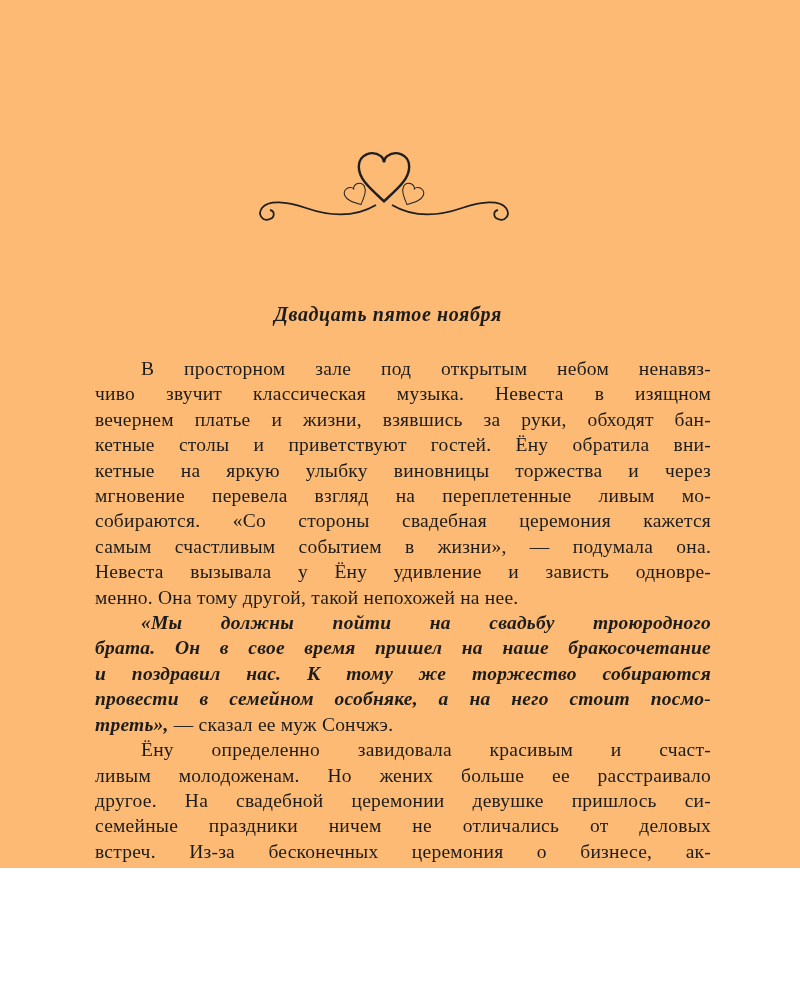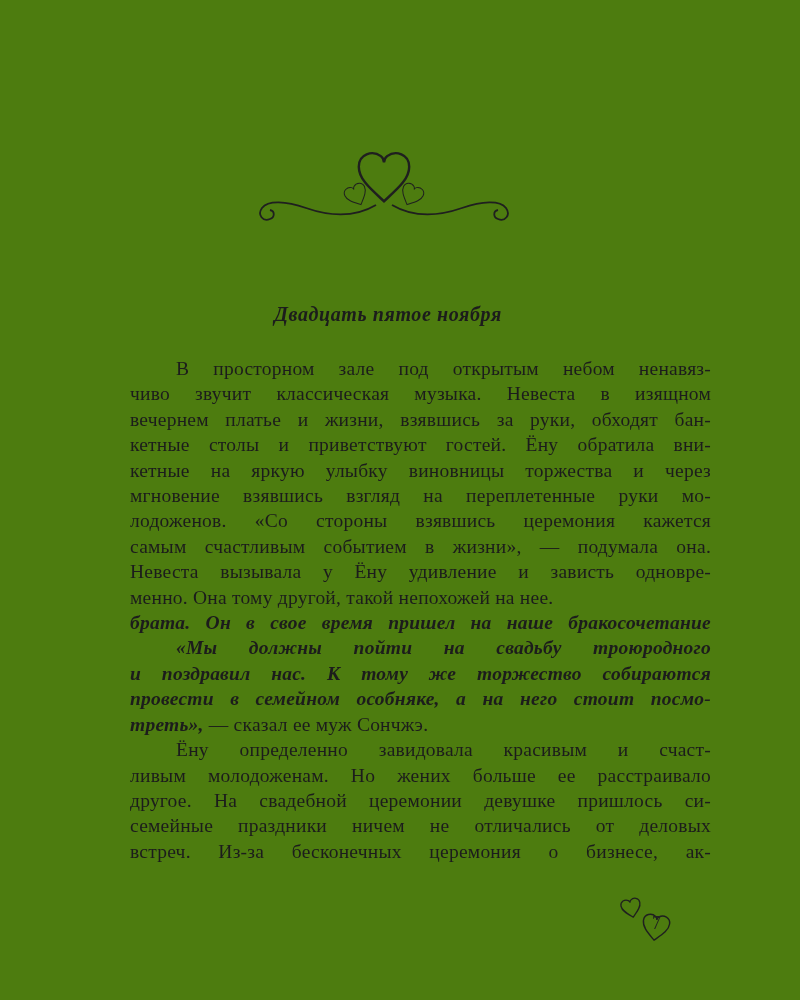--- a/index.html
+++ b/index.html
@@ -3,22 +3,22 @@
 <meta charset="utf-8">
 <style>
   html, body {
     margin: 0;
     padding: 0;
     background: #ffffff;
   }
   .page {
     position: relative;
     width: 800px;
-    height: 1000px;
-    background: #4d7c0f;
+    height: 868px;
+    background: #fdba74;
     font-family: "Liberation Serif", serif;
     color: #1c1c1c;
     overflow: hidden;
   }
   .ornament-top {
     position: absolute;
     left: 234px;
     top: 142px;
     width: 300px;
     height: 85px;
@@ -39,21 +39,20 @@
     left: 95px;
     top: 356px;
     width: 616px;
     font-size: 19.5px;
     letter-spacing: 0.012em;
   }
   .line {
     line-height: 25.4px;
     text-align: justify;
     text-align-last: justify;
-    margin-left: 35px;
   }
   .lastline {
     text-align-last: left;
   }
   .indent {
     text-indent: 46px;
   }
   .qline, .q {
     font-style: italic;
     font-weight: bold;
@@ -94,28 +93,28 @@
   </svg>
 
   <div class="chapter-title">Двадцать пятое ноября</div>
 
   <div class="text-block">
     <div class="line indent">В просторном зале под открытым небом ненавяз-</div>
     <div class="line">чиво звучит классическая музыка. Невеста в изящном</div>
     <div class="line">вечернем платье и жизни, взявшись за руки, обходят бан-</div>
     <div class="line">кетные столы и приветствуют гостей. Ёну обратила вни-</div>
     <div class="line">кетные на яркую улыбку виновницы торжества и через</div>
-    <div class="line">мгновение взявшись взгляд на переплетенные руки мо-</div>
-    <div class="line">лодоженов. «Со стороны взявшись церемония кажется</div>
+    <div class="line">мгновение перевела взгляд на переплетенные ливым мо-</div>
+    <div class="line">собираются. «Со стороны свадебная церемония кажется</div>
     <div class="line">самым счастливым событием в жизни», — подумала она.</div>
     <div class="line">Невеста вызывала у Ёну удивление и зависть одновре-</div>
     <div class="line lastline">менно. Она тому другой, такой непохожей на нее.</div>
 
+    <div class="line indent qline">«Мы должны пойти на свадьбу троюродного</div>
     <div class="line qline">брата. Он в свое время пришел на наше бракосочетание</div>
-    <div class="line indent qline">«Мы должны пойти на свадьбу троюродного</div>
     <div class="line qline">и поздравил нас. К тому же торжество собираются</div>
     <div class="line qline">провести в семейном особняке, а на него стоит посмо-</div>
     <div class="line lastline"><span class="q">треть»,</span><span> — сказал ее муж Сончжэ.</span></div>
 
     <div class="line indent">Ёну определенно завидовала красивым и счаст-</div>
     <div class="line">ливым молодоженам. Но жених больше ее расстраивало</div>
     <div class="line">другое. На свадебной церемонии девушке пришлось си-</div>
     <div class="line">семейные праздники ничем не отличались от деловых</div>
     <div class="line">встреч. Из-за бесконечных церемония о бизнесе, ак-</div>
   </div>

